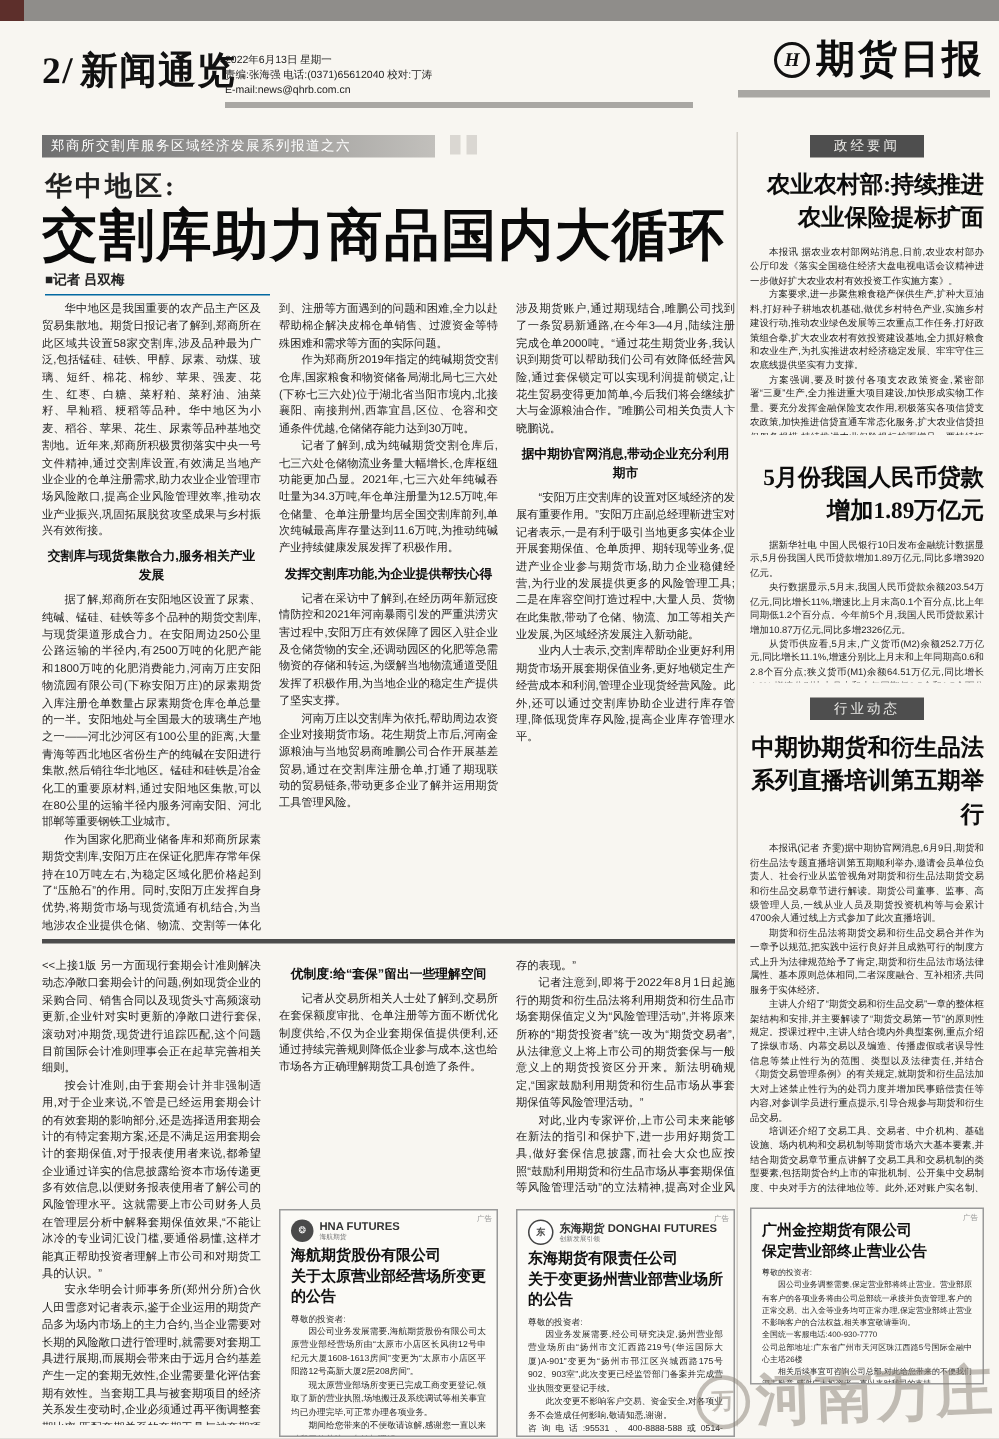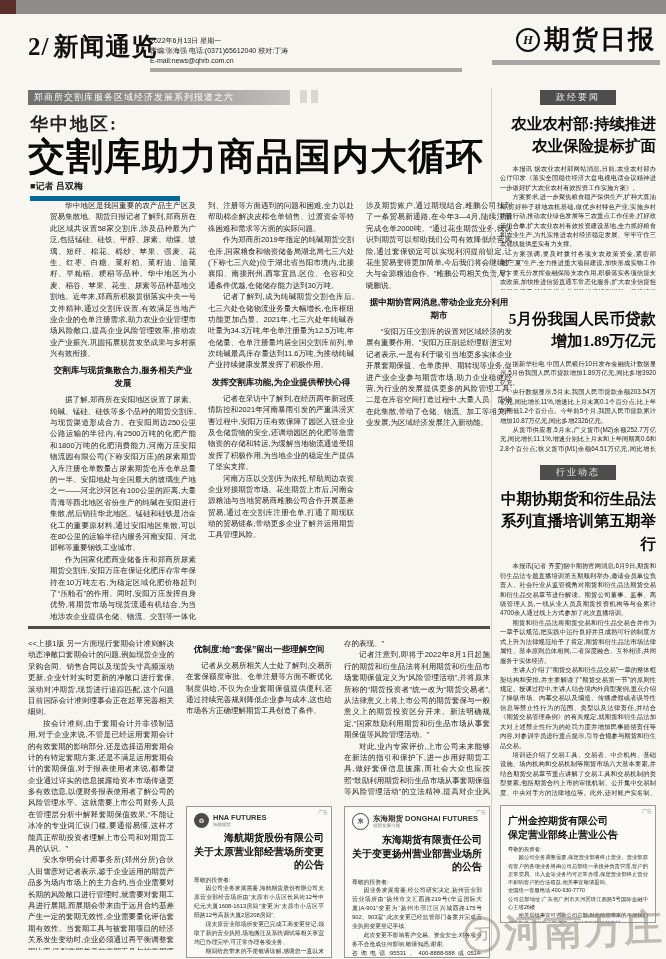--- a/index.html
+++ b/index.html
@@ -33,23 +33,23 @@
     background:linear-gradient(to right,#6f6f6f,#c2c0bc);color:#fff;
     font-size:9px;line-height:15px;padding-left:6px;box-sizing:border-box;letter-spacing:1px;}
   .decor-tabs{position:absolute;left:300px;top:76px;display:flex;gap:4px;}
   .decor-tabs i{display:block;width:7px;height:13px;background:#dad7d2;}
   .overline{position:absolute;left:30px;top:98px;font-family:"Liberation Serif",serif;
     font-size:18px;font-weight:bold;color:#222;letter-spacing:2px;}
   .headline{position:absolute;left:28px;top:118px;width:462px;
     font-family:"Liberation Serif","DejaVu Serif",serif;font-weight:900;
     font-size:37px;letter-spacing:1px;color:#0a0a0a;white-space:nowrap;}
   .byline{position:absolute;left:30px;top:166px;width:150px;font-size:9px;font-weight:bold;
-    border-bottom:5px solid #0369a1;padding-bottom:3px;color:#222;}
+    border-bottom:1px solid #0369a1;padding-bottom:3px;color:#222;}
   .cols-top{position:absolute;left:28px;top:186px;width:462px;height:422px;
-    display:flex;gap:12px;overflow:hidden;margin-left:22px;}
+    display:flex;gap:12px;overflow:hidden;}
   .cols-top .ncol{flex:1;overflow:hidden;}
   .ncol, .bcol, .rail-body{font-size:7.5px;line-height:1.52;text-align:justify;color:#1e1e1e;}
   .b-p{margin:0;text-indent:2em;}
   .b-g{margin:0;}
   .b-h{font-weight:bold;text-align:center;margin:5px 0 4px;font-size:8.5px;color:#111;}
   .rule{position:absolute;left:28px;top:612px;width:462px;height:3px;background:#4c4c4c;}
   .cols-bottom{position:absolute;left:28px;top:624px;width:462px;height:318px;
     display:grid;grid-template-columns:1fr 1fr 1fr;grid-template-rows:160px 152px;gap:8px 12px;}
   .bcol{overflow:hidden;}
   .bcol.tall{grid-row:1 / span 2;height:312px;}
@@ -58,21 +58,21 @@
   .ad-box{border:1px solid #999;background:#fbfaf6;position:relative;
     padding:6px 7px;box-sizing:border-box;overflow:hidden;}
   .ad-mark{position:absolute;right:3px;top:2px;font-size:5px;color:#999;}
   .ad-logo-row{display:flex;align-items:center;gap:4px;margin-bottom:3px;}
   .logo-circle{width:15px;height:15px;border-radius:50%;background:#4a4a4a;color:#fff;
     font-size:6px;display:flex;align-items:center;justify-content:center;flex:0 0 auto;}
   .logo-circle.outline{background:#fff;border:1.5px solid #444;color:#444;font-weight:bold;}
   .ad-logo-name{font-size:7.5px;font-weight:bold;color:#333;line-height:1.1;}
   .ad-logo-sub{font-size:4.5px;color:#777;}
   .ad-title{font-family:"Liberation Serif",serif;font-weight:bold;font-size:10px;
-    text-align:right;line-height:1.35;color:#111;margin:1px 0 4px;}
+    text-align:left;line-height:1.35;color:#111;margin:1px 0 4px;}
   .ad-body{font-size:5.8px;line-height:1.55;text-align:justify;color:#2a2a2a;}
   .ad-body .b-p{text-indent:2em;}
 
   
   .vdiv{position:absolute;left:491px;top:74px;bottom:8px;width:1px;background:#d4d0c9;}
   .rail{position:absolute;left:500px;top:76px;width:156px;}
   .rail-label{width:76px;margin:0 auto;background:#4e4e4e;color:#ecebe8;text-align:center;
     font-size:9px;line-height:15px;letter-spacing:2px;}
   .rail-title{font-family:"Liberation Serif","DejaVu Serif",serif;font-weight:bold;
     font-size:15.5px;line-height:1.45;color:#0c0c0c;text-align:right;margin-top:8px;}
@@ -137,20 +137,21 @@
         <p class="b-p">作为郑商所2019年指定的纯碱期货交割仓库,国家粮食和物资储备局湖北局七三六处(下称七三六处)位于湖北省当阳市境内,北接襄阳、南接荆州,西靠宜昌,区位、仓容和交通条件优越,仓储储存能力达到30万吨。</p>
         <p class="b-p">记者了解到,成为纯碱期货交割仓库后,七三六处仓储物流业务量大幅增长,仓库枢纽功能更加凸显。2021年,七三六处年纯碱吞吐量为34.3万吨,年仓单注册量为12.5万吨,年仓储量、仓单注册量均居全国交割库前列,单次纯碱最高库存量达到11.6万吨,为推动纯碱产业持续健康发展发挥了积极作用。</p>
         <div class="b-h">发挥交割库功能,为企业提供帮扶心得</div>
         <p class="b-p">记者在采访中了解到,在经历两年新冠疫情防控和2021年河南暴雨引发的严重洪涝灾害过程中,安阳万庄有效保障了园区入驻企业及仓储货物的安全,还调动园区的化肥等急需物资的存储和转运,为缓解当地物流通道受阻发挥了积极作用,为当地企业的稳定生产提供了坚实支撑。</p>
         <p class="b-p">河南万庄以交割库为依托,帮助周边农资企业对接期货市场。花生期货上市后,河南金源粮油与当地贸易商雎鹏公司合作开展基差贸易,通过在交割库注册仓单,打通了期现联动的贸易链条,带动更多企业了解并运用期货工具管理风险。</p>
       </div>
     <div class="ncol">
         <p class="b-g">涉及期货账户,通过期现结合,雎鹏公司找到了一条贸易新通路,在今年3—4月,陆续注册完成仓单2000吨。“通过花生期货业务,我认识到期货可以帮助我们公司有效降低经营风险,通过套保锁定可以实现利润提前锁定,让花生贸易变得更加简单,今后我们将会继续扩大与金源粮油合作。”雎鹏公司相关负责人卞晓鹏说。</p>
         <div class="b-h">据中期协官网消息,带动企业充分利用期市</div>
         <p class="b-p">“安阳万庄交割库的设置对区域经济的发展有重要作用。”安阳万庄副总经理靳进宝对记者表示,一是有利于吸引当地更多实体企业开展套期保值、仓单质押、期转现等业务,促进产业企业参与期货市场,助力企业稳健经营,为行业的发展提供更多的风险管理工具;二是在库容空间打造过程中,大量人员、货物在此集散,带动了仓储、物流、加工等相关产业发展,为区域经济发展注入新动能。</p>
+        <p class="b-p">业内人士表示,交割库帮助企业更好利用期货市场开展套期保值业务,更好地锁定生产经营成本和利润,管理企业现货经营风险。此外,还可以通过交割库协助企业进行库存管理,降低现货库存风险,提高企业库存管理水平。</p>
       </div>
   </div>
 
   <div class="rule"></div>
 
   <div class="cols-bottom">
     <div class="bcol tall">
         <p class="b-g">&lt;&lt;上接1版  另一方面现行套期会计准则解决动态净敞口套期会计的问题,例如现货企业的采购合同、销售合同以及现货头寸高频滚动更新,企业针对实时更新的净敞口进行套保,滚动对冲期货,现货进行追踪匹配,这个问题目前国际会计准则理事会正在起草完善相关细则。</p>
         <p class="b-p">按会计准则,由于套期会计并非强制适用,对于企业来说,不管是已经运用套期会计的有效套期的影响部分,还是选择适用套期会计的有特定套期方案,还是不满足运用套期会计的套期保值,对于报表使用者来说,都希望企业通过详实的信息披露给资本市场传递更多有效信息,以便财务报表使用者了解公司的风险管理水平。这就需要上市公司财务人员在管理层分析中解释套期保值效果,“不能让冰冷的专业词汇设门槛,要通俗易懂,这样才能真正帮助投资者理解上市公司和对期货工具的认识。”</p>
         <p class="b-p">安永华明会计师事务所(郑州分所)合伙人田雪彦对记者表示,鉴于企业运用的期货产品多为场内市场上的主力合约,当企业需要对长期的风险敞口进行管理时,就需要对套期工具进行展期,而展期会带来由于远月合约基差产生一定的套期无效性,企业需要量化评估套期有效性。当套期工具与被套期项目的经济关系发生变动时,企业必须通过再平衡调整套期比率,匹配套期关系的套期工具与被套期项目数量,以确保其风险管理目标的实现。</p>

